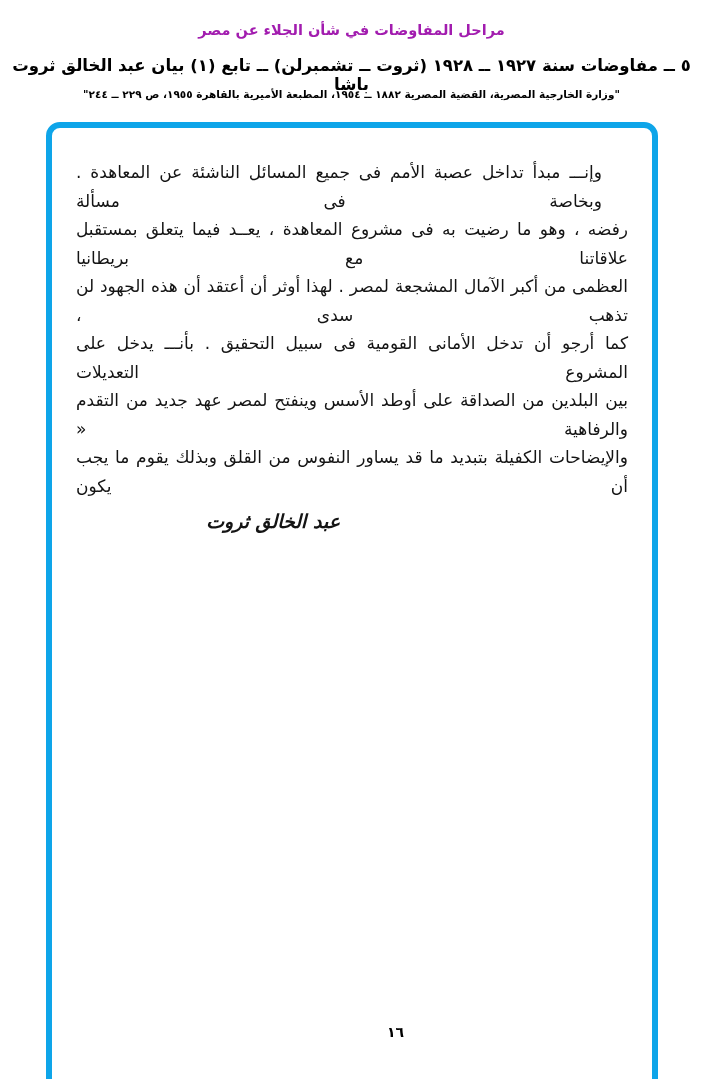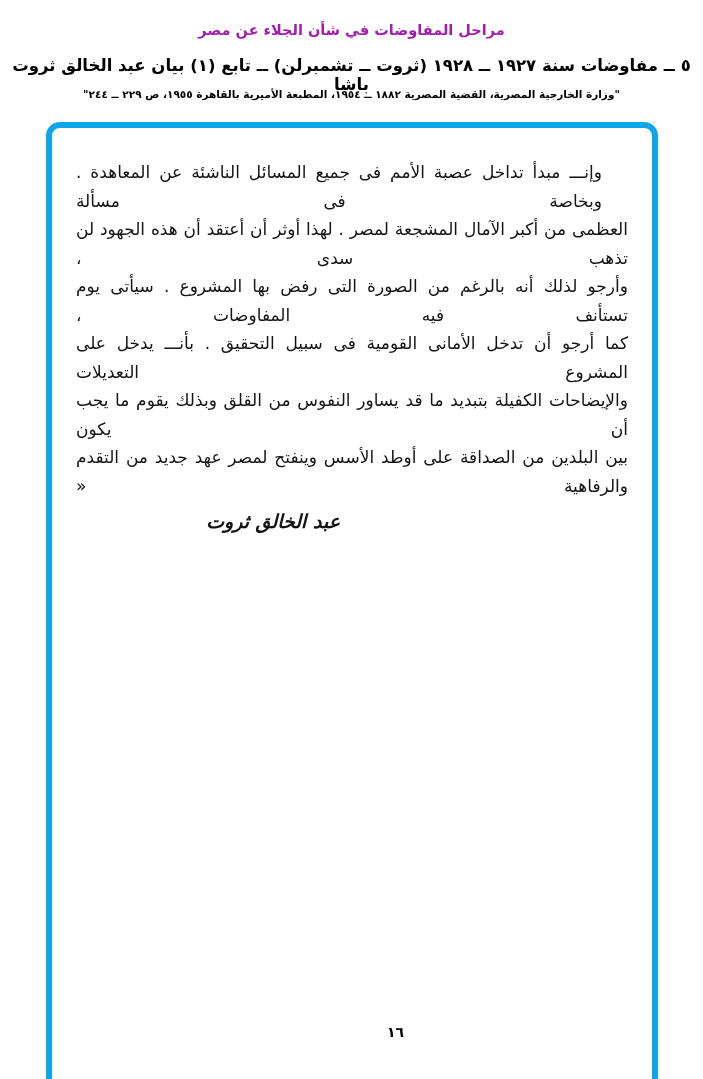--- a/index.html
+++ b/index.html
@@ -103,24 +103,24 @@
 
   <div class="doc-title">مراحل المفاوضات في شأن الجلاء عن مصر</div>
 
   <div class="doc-subtitle">٥ ــ مفاوضات سنة ١٩٢٧ ــ ١٩٢٨ (ثروت ــ تشمبرلن) ــ تابع (١) بيان عبد الخالق ثروت باشا</div>
 
   <div class="doc-citation">"وزارة الخارجية المصرية، القضية المصرية ١٨٨٢ ــ ١٩٥٤، المطبعة الأميرية بالقاهرة ١٩٥٥، ص ٢٢٩ ــ ٢٤٤"</div>
 
   <div class="scan-box">
     <div class="scan-text">
       <div class="scan-line first">وإنـــ مبدأ تداخل عصبة الأمم فى جميع المسائل الناشئة عن المعاهدة . وبخاصة فى مسألة</div>
+      <div class="scan-line">رفضه ، وهو ما رضيت به فى مشروع المعاهدة ، يعــد فيما يتعلق بمستقبل علاقاتنا مع بريطانيا</div>
       <div class="scan-line">العظمى من أكبر الآمال المشجعة لمصر . لهذا أوثر أن أعتقد أن هذه الجهود لن تذهب سدى ،</div>
-      <div class="scan-line">وأرجو لذلك أنه بالرغم من الصورة التى رفض بها المشروع . سيأتى يوم تستأنف فيه المفاوضات ،</div>
       <div class="scan-line">كما أرجو أن تدخل الأمانى القومية فى سبيل التحقيق . بأنـــ يدخل على المشروع التعديلات</div>
+      <div class="scan-line">بين البلدين من الصداقة على أوطد الأسس وينفتح لمصر عهد جديد من التقدم والرفاهية «</div>
       <div class="scan-line">والإيضاحات الكفيلة بتبديد ما قد يساور النفوس من القلق وبذلك يقوم ما يجب أن يكون</div>
-      <div class="scan-line">بين البلدين من الصداقة على أوطد الأسس وينفتح لمصر عهد جديد من التقدم والرفاهية «</div>
       <div class="signature">عبد الخالق ثروت</div>
     </div>
   </div>
 
   <div class="page-number">١٦</div>
 
 </div>
 
 </body></html>

